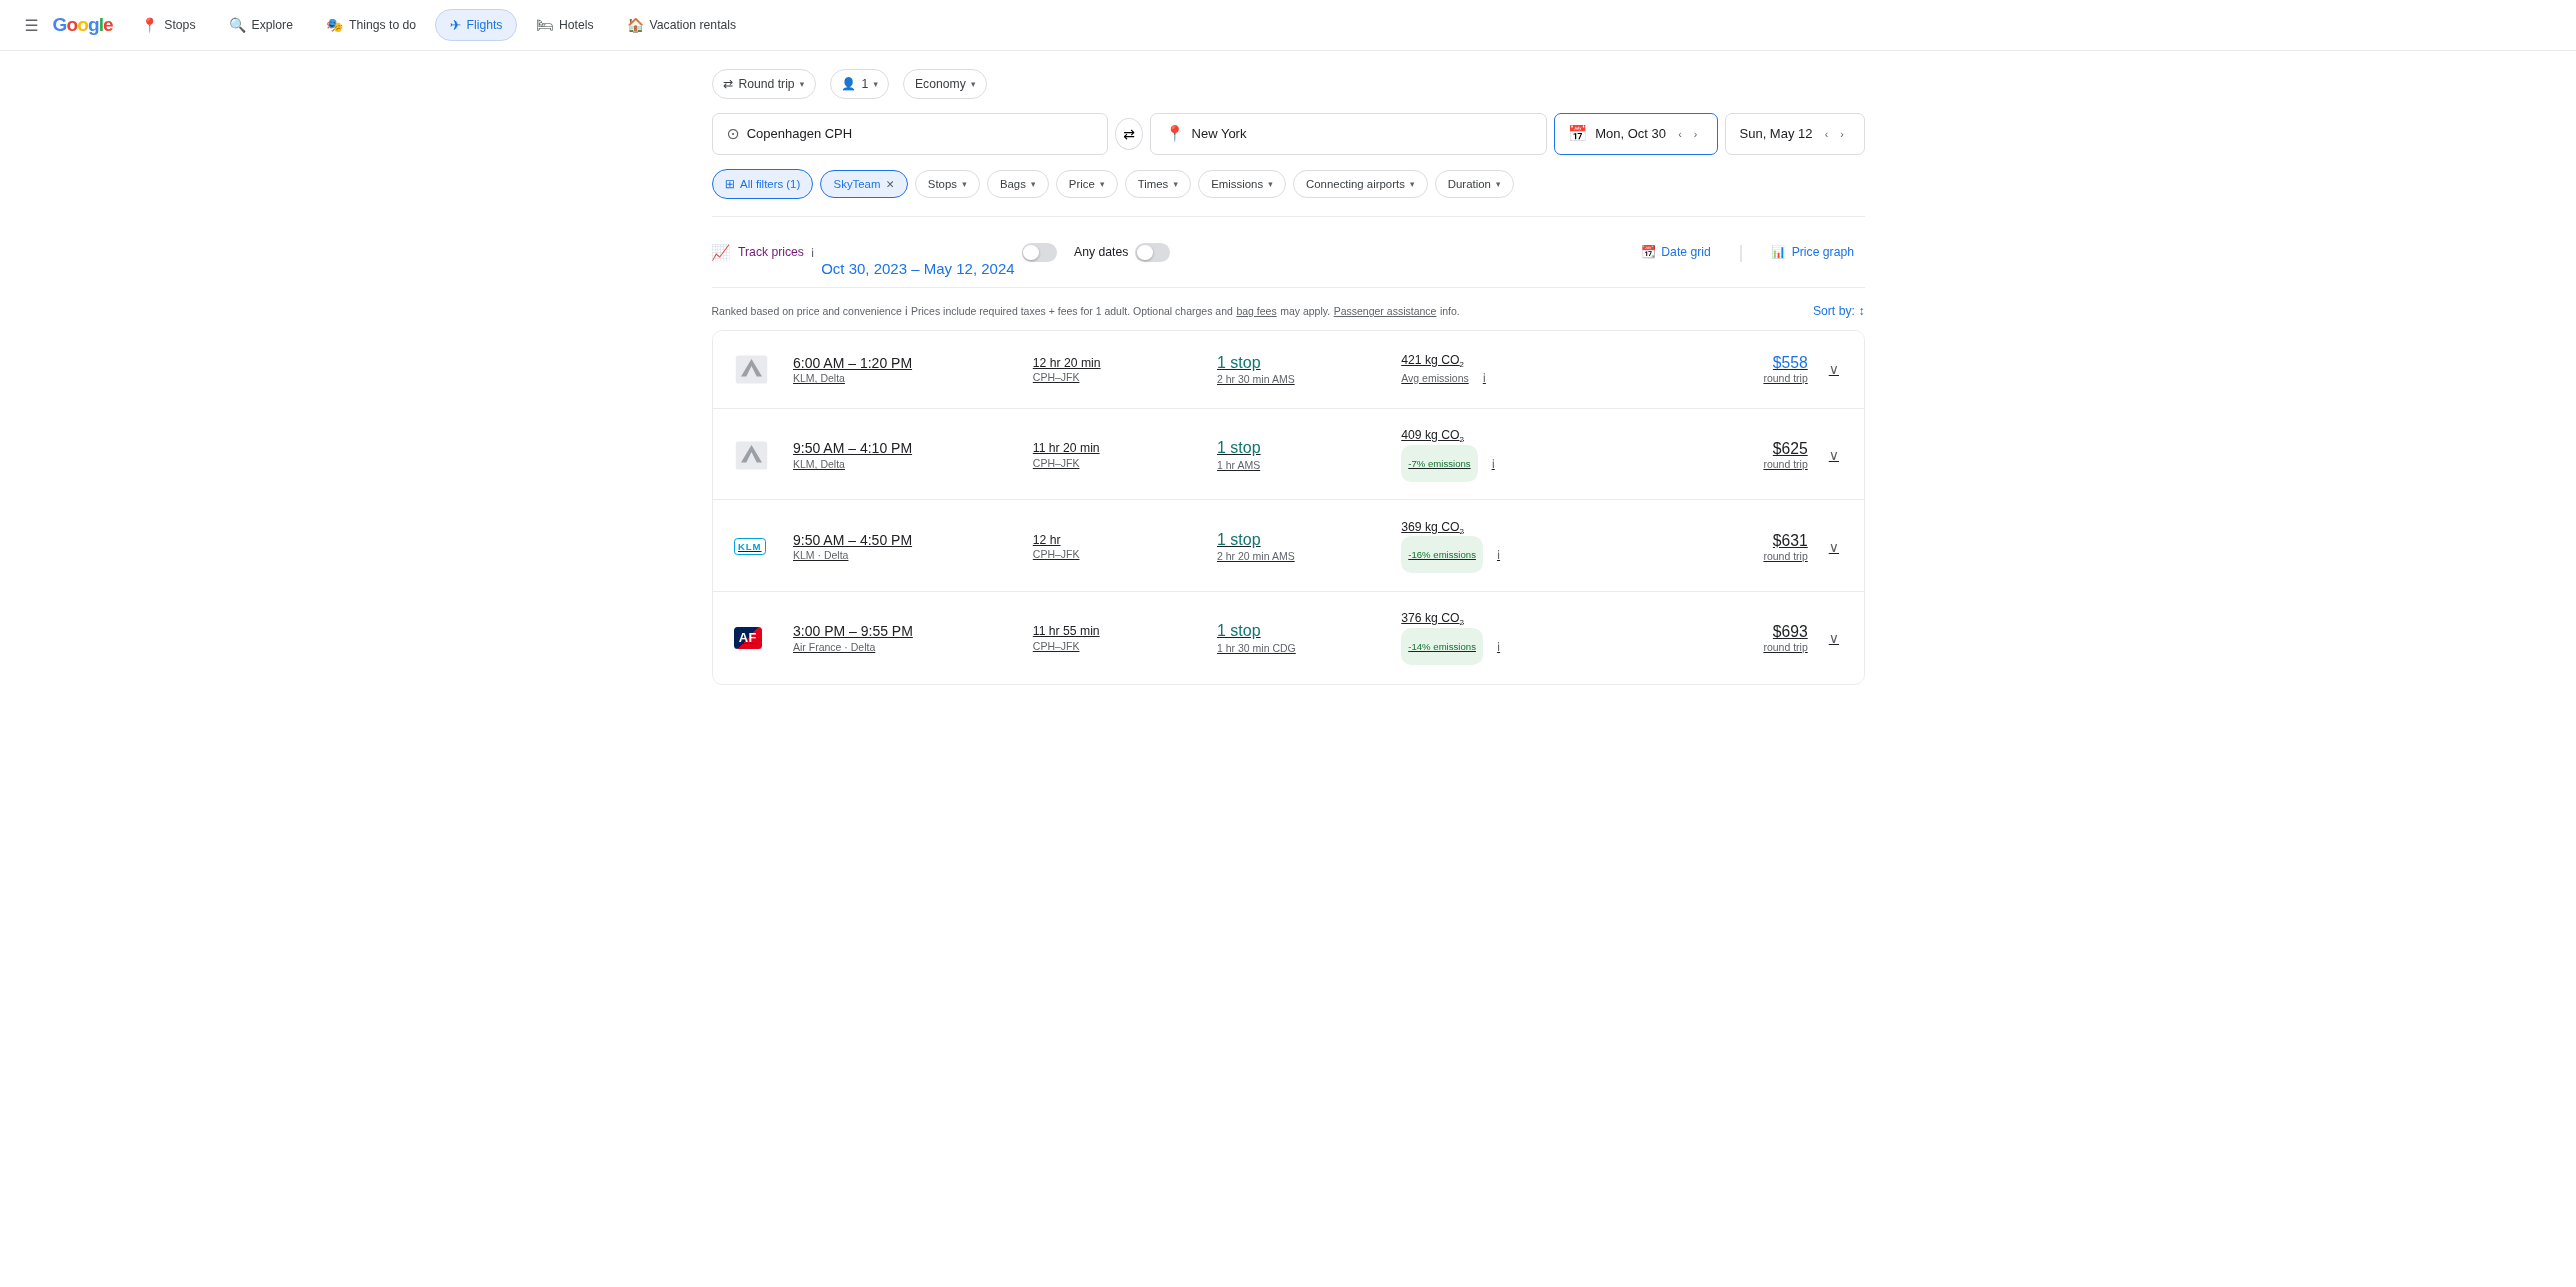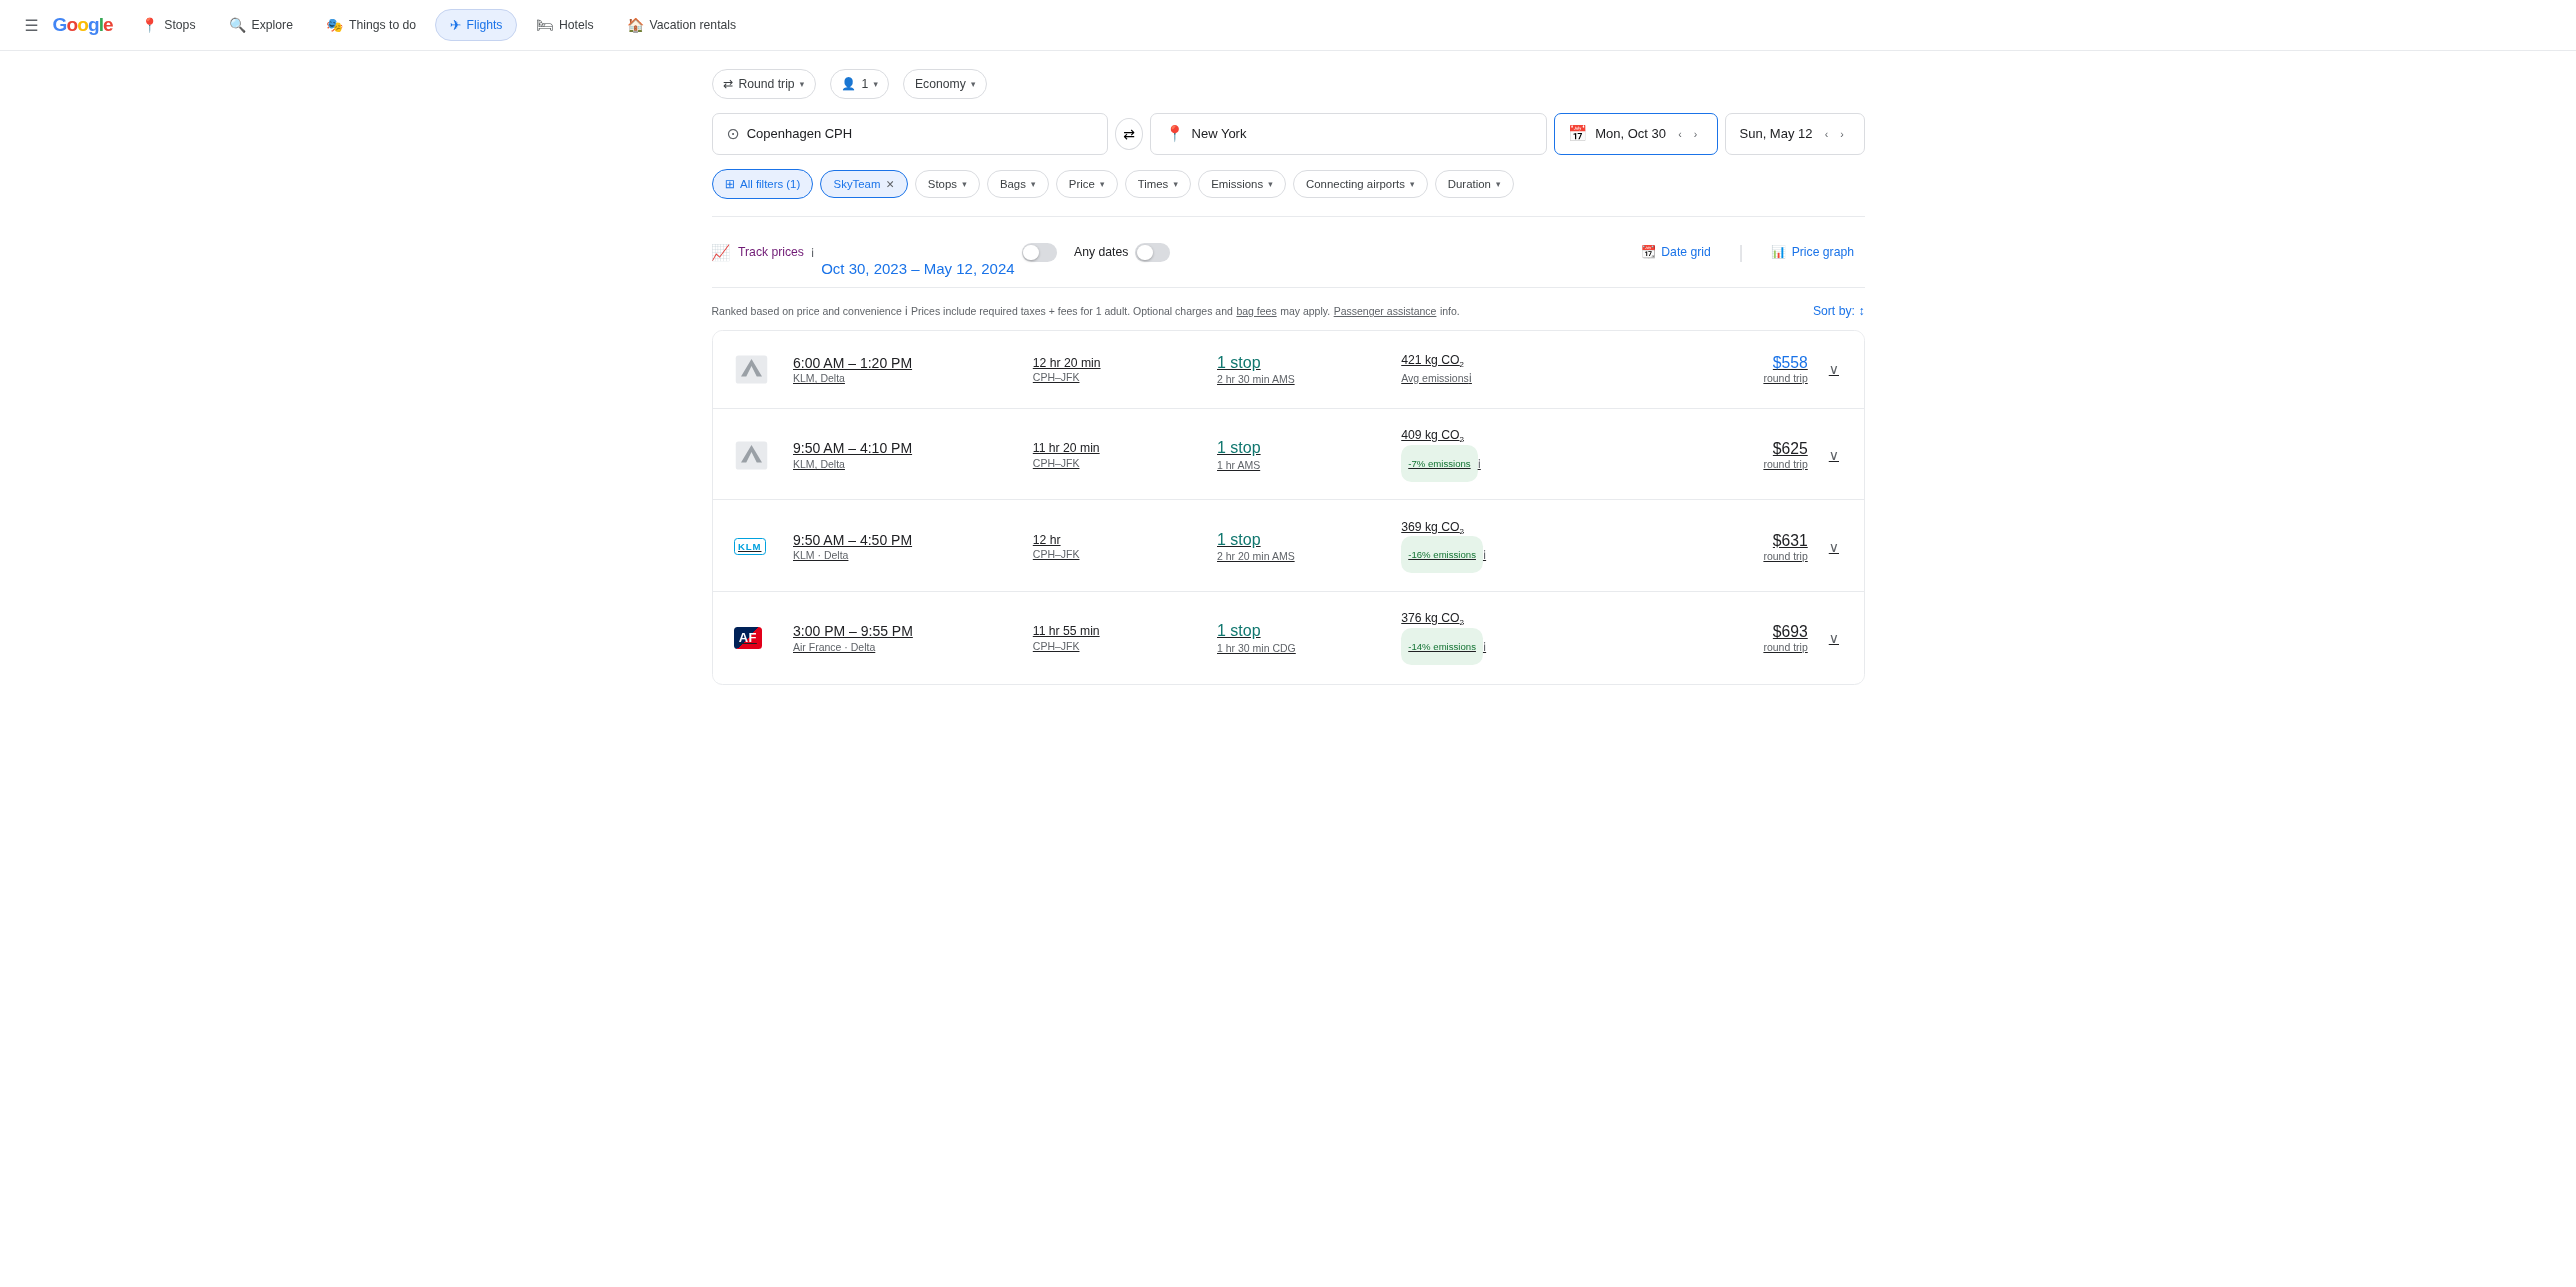--- a/index.html
+++ b/index.html
@@ -72,21 +72,21 @@
     .flight-time { font-size: 14px; font-weight: 500; color: #202124; }
     .airline-name { font-size: 10.5px; color: #5f6368; margin-top: 1.7px; }
     .flight-duration-col { flex: 1.5; }
     .flight-duration { font-size: 12.2px; font-weight: 500; color: #202124; }
     .flight-route { font-size: 10.5px; color: #5f6368; margin-top: 1.7px; }
     .flight-stops-col { flex: 1.5; }
     .flight-stops { font-size: 16px; font-weight: 500; color: #0f766e; }
     .flight-stop-detail { font-size: 10.5px; color: #5f6368; margin-top: 1.7px; }
     .flight-emissions-col { flex: 2; }
     .emissions-value { font-size: 12.2px; color: #202124; }
-    .emissions-label { font-size: 10.5px; color: #5f6368; display: flex; align-items: center; gap: 0; }
+    .emissions-label { font-size: 10.5px; color: #5f6368; display: flex; align-items: center; gap: 14px; }
     .emissions-badge { font-size: 9.6px; padding: 13px 7px; border-radius: 10.5px; font-weight: 500; display: inline-block; }
     .badge-green { background: #e6f4ea; color: #137333; }
     .flight-price-col { flex: 1.5; text-align: right; }
     .flight-price { font-size: 15.7px; font-weight: 500; color: #1a73e8; }
     .flight-price.black { color: #202124; }
     .price-type { font-size: 10.5px; color: #5f6368; }
     .expand-btn { color: #5f6368; font-size: 14px; cursor: pointer; padding: 3.5px; border-radius: 50%; flex-shrink: 0; }
 
     
     sub { font-size: 7.9px; }

